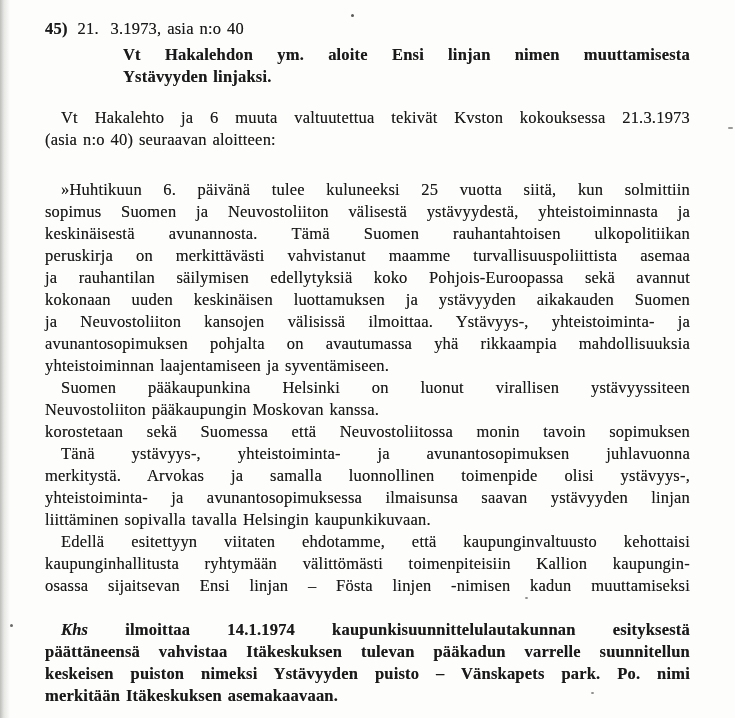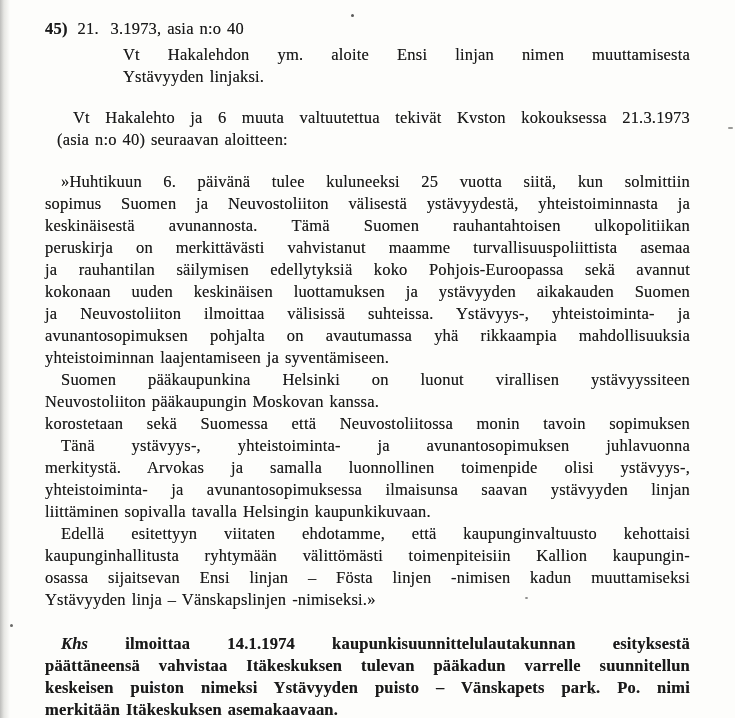--- a/index.html
+++ b/index.html
@@ -17,23 +17,23 @@
     position:absolute; left:45px; top:18px; width:645px;
     font-size:16.5px; line-height:22px;
     letter-spacing:.2px; word-spacing:1.5px;
     text-shadow:0 0 .5px rgba(20,20,20,.55);
   }
   .line { min-height:22px; }
   .j { text-align:justify; text-align-last:justify; }
   .ind { text-indent:16px; }
   .case-line { white-space:pre-wrap; }
   .case-num { font-weight:700; margin-right:10px; }
-  .title-block { margin-left:78px; margin-top:4px; font-weight:400; }
-  .intro-block { margin-top:19px;margin-left:12px; }
-  .quote-p1 { margin-top:20px; }
+  .title-block { margin-left:78px; margin-top:4px; font-weight:700; }
+  .intro-block { margin-top:19px; }
+  .quote-p1 { margin-top:28px; }
   .khs-block { margin-top:22px;font-weight:bold; }
   .khs-lead { font-style:italic; }
   .speck { position:absolute; background:#5a5a5a; border-radius:50%; }
   #speck-1 { left:351px; top:14px;  width:3px; height:3px; }
   #speck-2 { left:728px; top:127px; width:5px; height:2px; border-radius:1px; background:#9a9a98; }
   #speck-3 { left:10px;  top:624px; width:3px; height:3px; background:#6a6a68; }
   #speck-4 { left:525px; top:597px; width:3px; height:2px; background:#8a8a88; }
   #speck-5 { left:591px; top:692px; width:3px; height:2px; background:#8a8a88; }
 </style>
 </head>
@@ -55,21 +55,21 @@
     <div class="line">(asia n:o 40) seuraavan aloitteen:</div>
   </div>
 
   <div class="quote-p1">
     <div class="line j ind">»Huhtikuun 6. päivänä tulee kuluneeksi 25 vuotta siitä, kun solmittiin</div>
     <div class="line j">sopimus Suomen ja Neuvostoliiton välisestä ystävyydestä, yhteistoiminnasta ja</div>
     <div class="line j">keskinäisestä avunannosta. Tämä Suomen rauhantahtoisen ulkopolitiikan</div>
     <div class="line j">peruskirja on merkittävästi vahvistanut maamme turvallisuuspoliittista asemaa</div>
     <div class="line j">ja rauhantilan säilymisen edellytyksiä koko Pohjois-Euroopassa sekä avannut</div>
     <div class="line j">kokonaan uuden keskinäisen luottamuksen ja ystävyyden aikakauden Suomen</div>
-    <div class="line j">ja Neuvostoliiton ilmoittaa välisissä suhteissa. Ystävyys-, yhteistoiminta- ja</div>
+    <div class="line j">ja Neuvostoliiton kansojen välisissä ilmoittaa. Ystävyys-, yhteistoiminta- ja</div>
     <div class="line j">avunantosopimuksen pohjalta on avautumassa yhä rikkaampia mahdollisuuksia</div>
     <div class="line">yhteistoiminnan laajentamiseen ja syventämiseen.</div>
   </div>
 
   <div>
     <div class="line j ind">Suomen pääkaupunkina Helsinki on luonut virallisen ystävyyssiteen</div>
     <div class="line">Neuvostoliiton pääkaupungin Moskovan kanssa.</div>
   </div>
 
   <div>
@@ -77,21 +77,20 @@
     <div class="line j ind">Tänä ystävyys-, yhteistoiminta- ja avunantosopimuksen juhlavuonna</div>
     <div class="line j">merkitystä. Arvokas ja samalla luonnollinen toimenpide olisi ystävyys-,</div>
     <div class="line j">yhteistoiminta- ja avunantosopimuksessa ilmaisunsa saavan ystävyyden linjan</div>
     <div class="line">liittäminen sopivalla tavalla Helsingin kaupunkikuvaan.</div>
   </div>
 
   <div>
     <div class="line j ind">Edellä esitettyyn viitaten ehdotamme, että kaupunginvaltuusto kehottaisi</div>
     <div class="line j">kaupunginhallitusta ryhtymään välittömästi toimenpiteisiin Kallion kaupungin-</div>
     <div class="line j">osassa sijaitsevan Ensi linjan – Fösta linjen -nimisen kadun muuttamiseksi</div>
-    <div class="line">Ystävyyden linja – Vänskapslinjen -nimiseksi.»</div>
   </div>
 
   <div class="khs-block">
     <div class="line j ind"><span class="khs-lead">Khs</span> <span>ilmoittaa 14.1.1974 kaupunkisuunnittelulautakunnan esityksestä</span></div>
     <div class="line j">päättäneensä vahvistaa Itäkeskuksen tulevan pääkadun varrelle suunnitellun</div>
     <div class="line j">keskeisen puiston nimeksi Ystävyyden puisto – Vänskapets park. Po. nimi</div>
     <div class="line">merkitään Itäkeskuksen asemakaavaan.</div>
   </div>
 
 </div>

